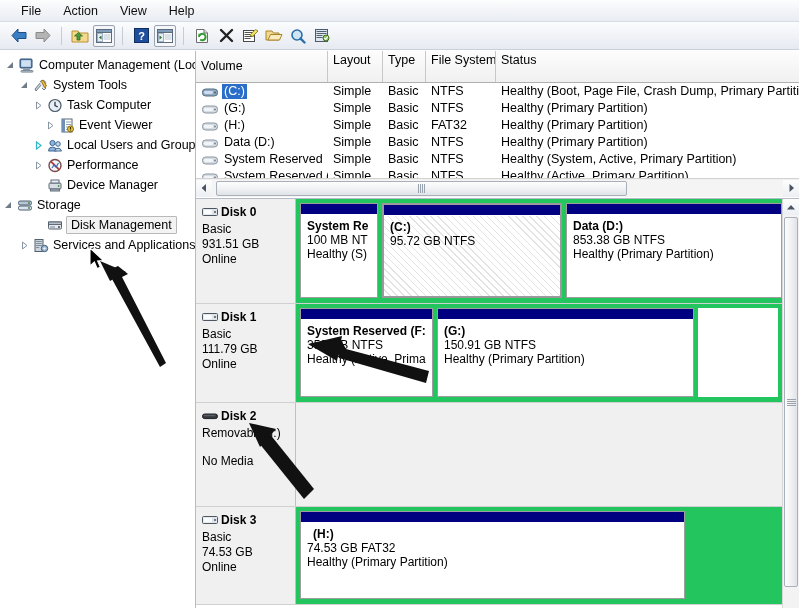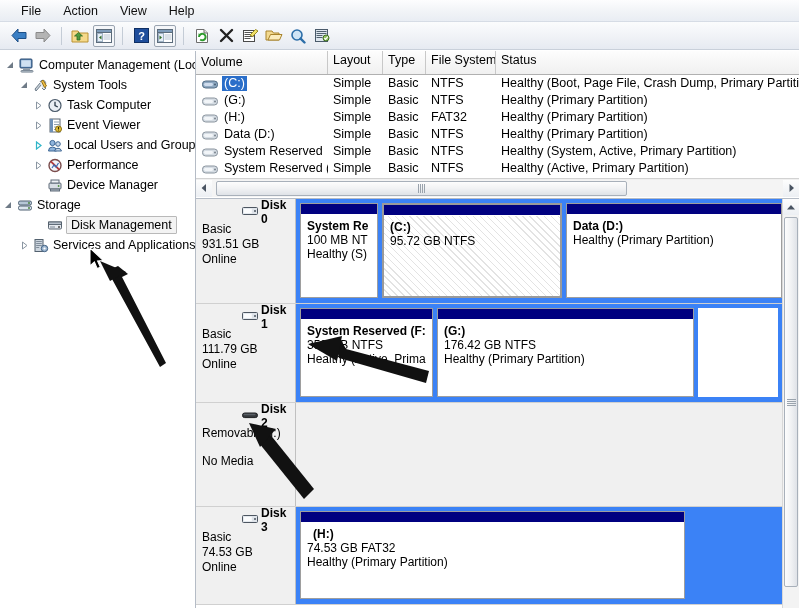--- a/index.html
+++ b/index.html
@@ -74,21 +74,21 @@
     padding: 0 4px;
     border-radius: 1px;
     margin-left: -1px;
   }
 
   
   .right { flex: 1; position: relative; background: #fff; overflow: hidden; }
 
   
   .vol { position: absolute; top: 0; left: 0; right: 0; height: 127px; background: #fff; }
-  .vhead { display: flex; height: 24px;
+  .vhead { display: flex; height: 32px;
     background: linear-gradient(to bottom, #fdfdfd 0%, #f0f0f0 100%);
     border-bottom: 1px solid #b0b0b0; justify-content: center; }
   .vhead .c {
     font-size: 12.5px; line-height: 19px;
     padding-left: 5px;
     border-right: 1px solid #c8c8c8;
     overflow: hidden; white-space: nowrap;
   }
   .vrow { display: flex; height: 17px; align-items: center; white-space: nowrap; }
   .vrow .c { font-size: 12.5px; line-height: 17px; padding-left: 5px; overflow: hidden; }
@@ -133,26 +133,26 @@
   .gscroll-area { position: absolute; top:0; left:0; right: 17px; bottom: 0; overflow: hidden; }
 
   .diskrow { display: flex; border-bottom: 1px solid #d0d0d0; background: #fff; position: relative; }
   .diskinfo {
     width: 100px; flex: 0 0 100px;
     background: #f0f0f0;
     border-right: 1px solid #c0c0c0;
     padding: 6px 0 4px 6px;
     font-size: 12px;
   }
-  .diskname { display: flex; align-items: center; font-weight: bold; margin-bottom: 3px; height: 14px; margin-left: 40px; }
+  .diskname { display: flex; align-items: flex-end; font-weight: bold; margin-bottom: 3px; height: 14px; }
   .diskname .dico { width: 17px; height: 12px; flex:0 0 17px; margin-right: 2px; }
   .dline { line-height: 15px; font-weight: normal; }
   .dspacer { height: 13px; }
 
-  .parts { flex: 1; padding: 4px 4px 5px 4px; display: flex; gap: 4px; background:#3b82f6; }
+  .parts { flex: 1; padding: 4px 4px 5px 4px; display: flex; gap: 4px; background:#22c55e; }
   .part {
     border: 1px solid #9e9e9e;
     background: #fff;
     position: relative;
     display: flex; flex-direction: column;
     overflow: hidden;
   }
   .part .bar { height: 11px; background: #000080; border-bottom: 1px solid #fff; }
   .part .pbody { flex:1; padding: 4px 0 0 6px; font-size: 12px; position: relative; overflow: hidden; white-space: nowrap; }
   .part .ptitle { font-weight: bold; line-height: 14px; }
@@ -335,21 +335,21 @@
         </div>
         <div class="tico">
           <svg width="16" height="15" viewBox="0 0 16 15">
             <circle cx="8" cy="7.5" r="6" fill="#e9eef4" stroke="#4a5a6a" stroke-width="1.2"></circle>
             <path d="M8 3.8 L8 7.5 L10.8 9" stroke="#2b3a49" stroke-width="1.3" fill="none"></path>
           </svg>
         </div>
         <div class="tlabel">Task Computer</div>
       </div>
 
-      <div class="tnode" style="padding-left:30px">
+      <div class="tnode" style="padding-left:42px">
         <div class="twist">
           <svg width="9" height="9" viewBox="0 0 9 9">
               <path d="M2.5 1 L2.5 8 L7 4.5 Z" fill="none" stroke="#8a96a2" stroke-width="1"></path>
             </svg>
         </div>
         <div class="tico">
           <svg width="16" height="15" viewBox="0 0 16 15">
             <rect x="3" y="1" width="10" height="13" fill="#ffffff" stroke="#5a6773"></rect>
             <rect x="3" y="1" width="3" height="13" fill="#6e90b6"></rect>
             <path d="M7 4 h5 M7 6.5 h5 M7 9 h5 M7 11.5 h3" stroke="#8fa0b0" stroke-width="1"></path>
@@ -638,20 +638,21 @@
                 <div class="bar"></div>
                 <div class="pbody">
                   <div class="ptitle">(C:)</div>
                   <div class="pline">95.72 GB NTFS</div>
                 </div>
               </div>
               <div class="part" style="width:216px">
                 <div class="bar"></div>
                 <div class="pbody">
                   <div class="ptitle">Data  (D:)</div>
+                  <div class="pline">853.38 GB NTFS</div>
                   <div class="pline">Healthy (Primary Partition)</div>
                 </div>
               </div>
             </div>
           </div>
 
           <div class="diskrow" style="height:99px">
             <div class="diskinfo">
               <div class="diskname">
                 <span class="dico">
@@ -673,21 +674,21 @@
                 <div class="pbody">
                   <div class="ptitle">System Reserved  (F:</div>
                   <div class="pline">350 MB NTFS</div>
                   <div class="pline">Healthy (Active, Prima</div>
                 </div>
               </div>
               <div class="part" style="width:257px">
                 <div class="bar"></div>
                 <div class="pbody">
                   <div class="ptitle">(G:)</div>
-                  <div class="pline">176.42 GB NTFS</div>
+                  <div class="pline">150.91 GB NTFS</div>
                   <div class="pline">Healthy (Primary Partition)</div>
                 </div>
               </div>
               <div class="emptyarea" style="background:#fff"></div>
             </div>
           </div>
 
           <div class="diskrow" style="height:104px">
             <div class="diskinfo">
               <div class="diskname">

